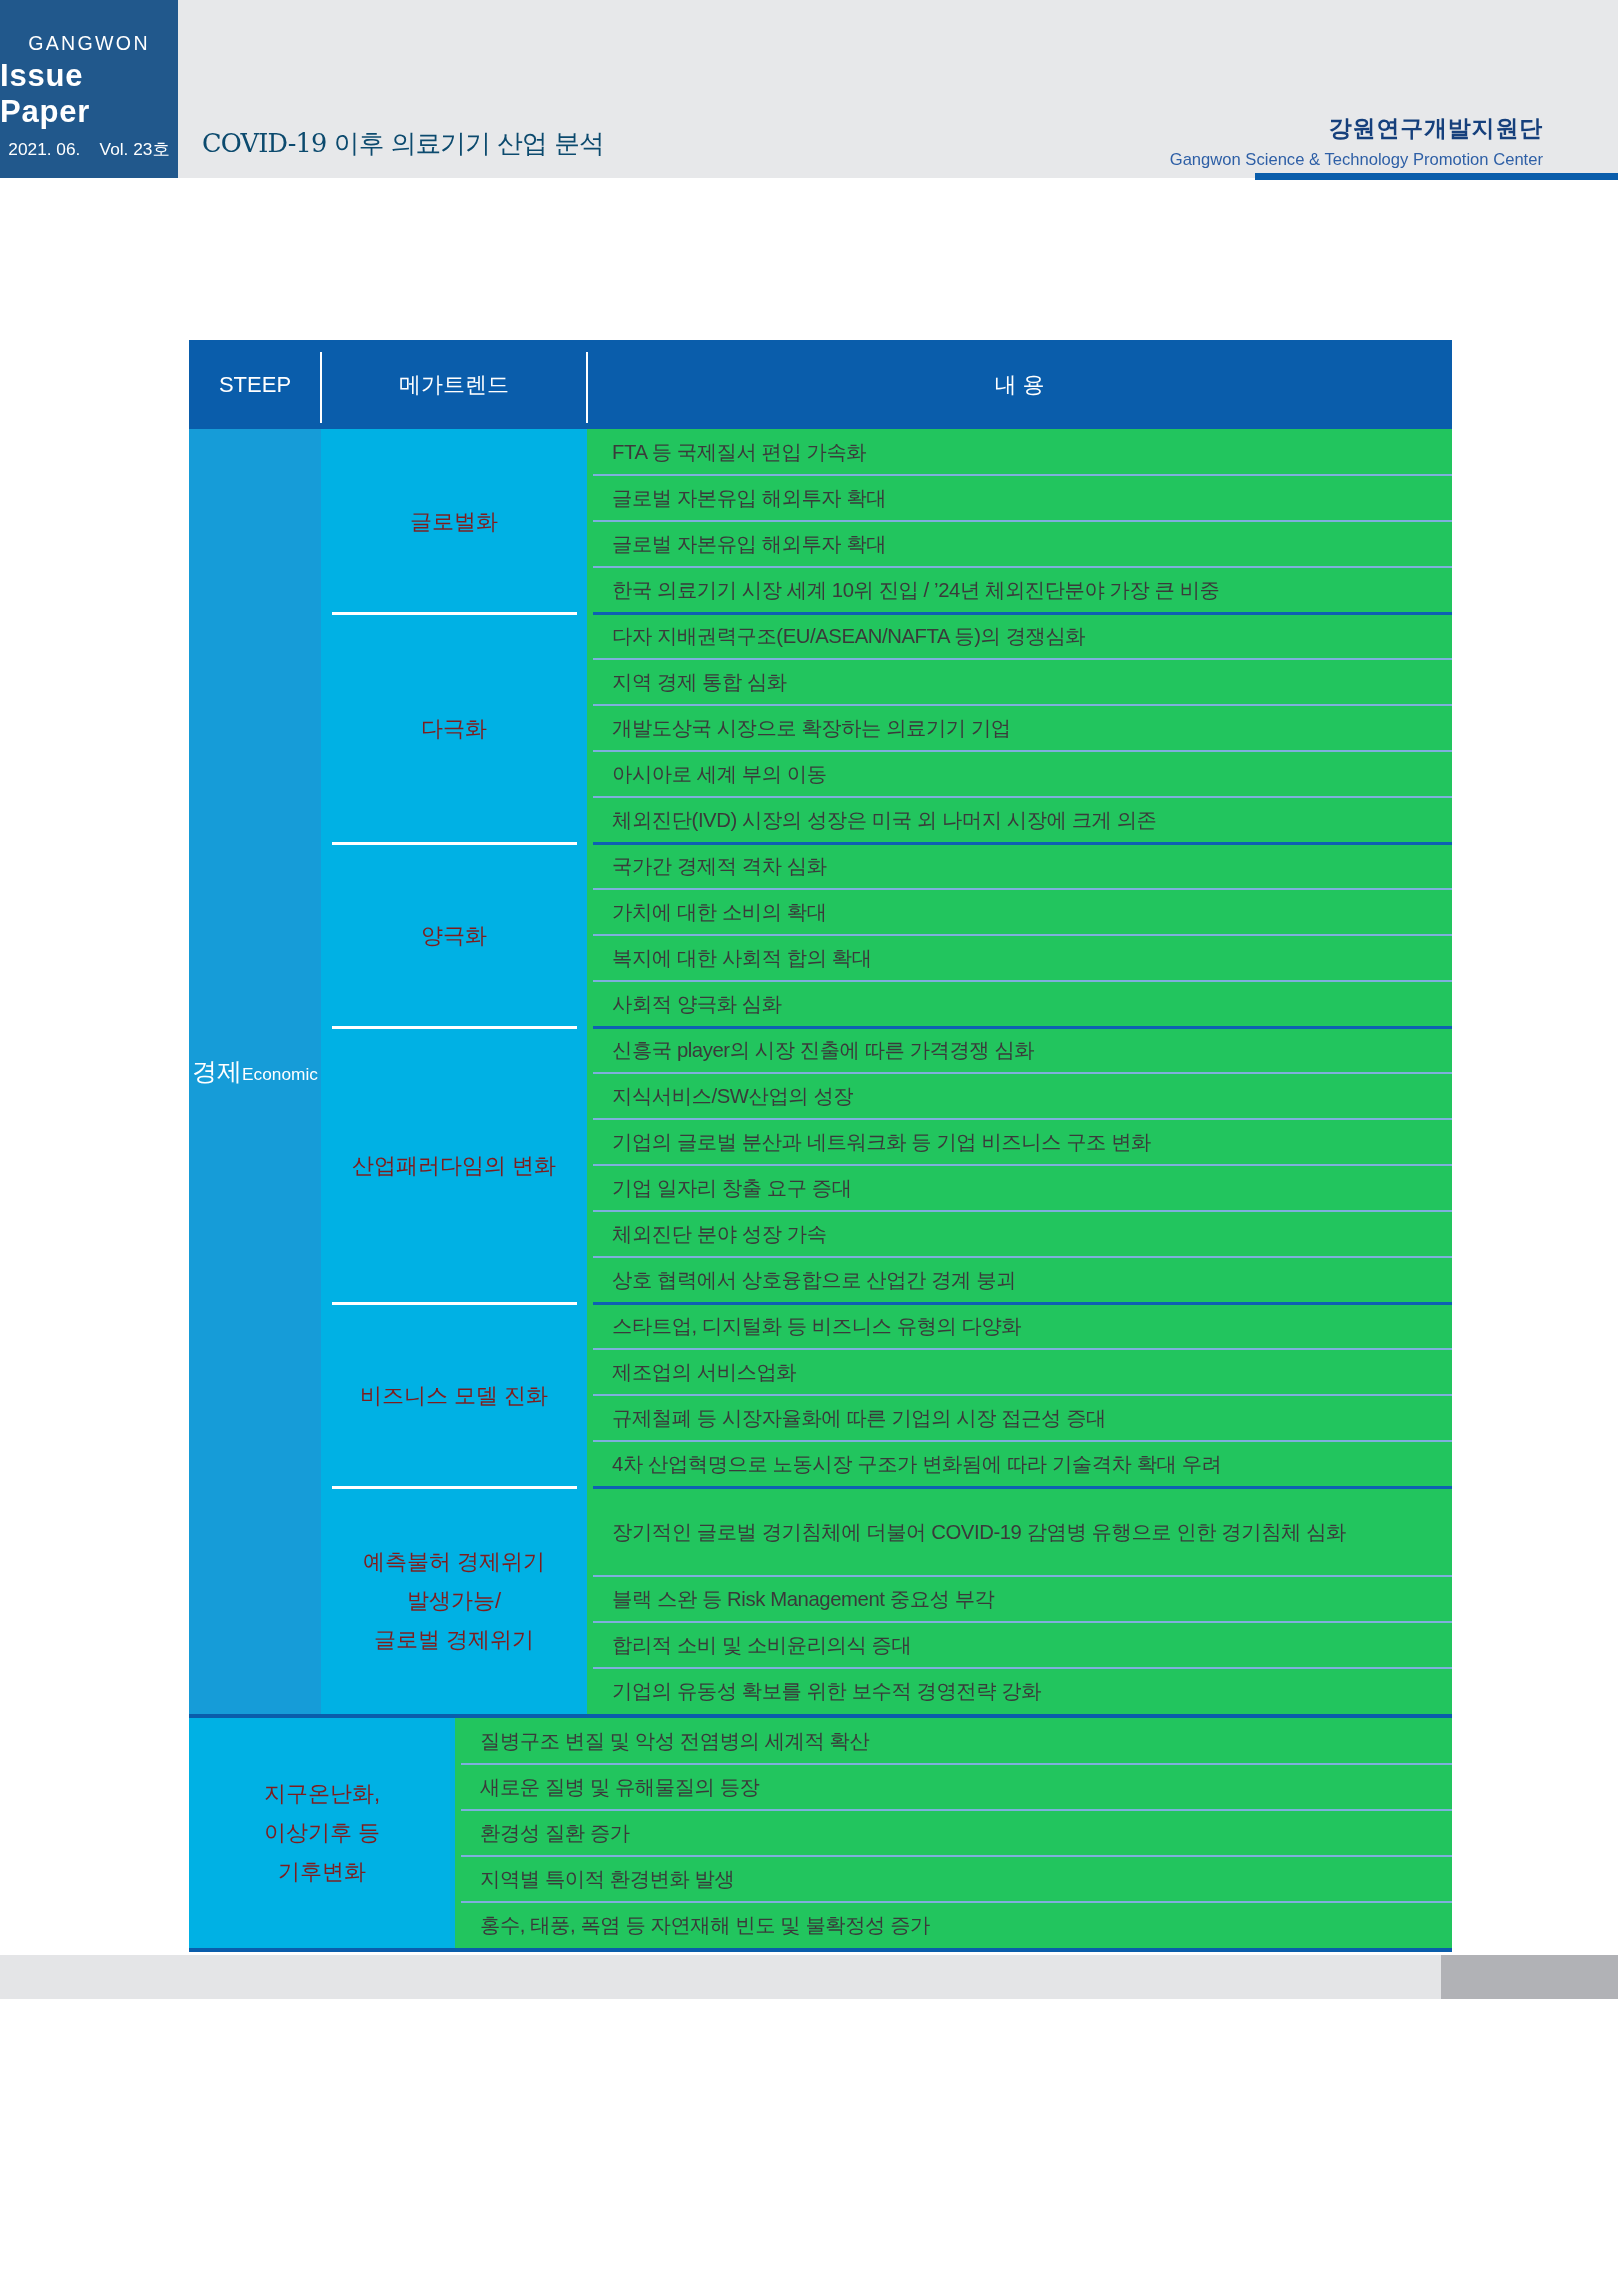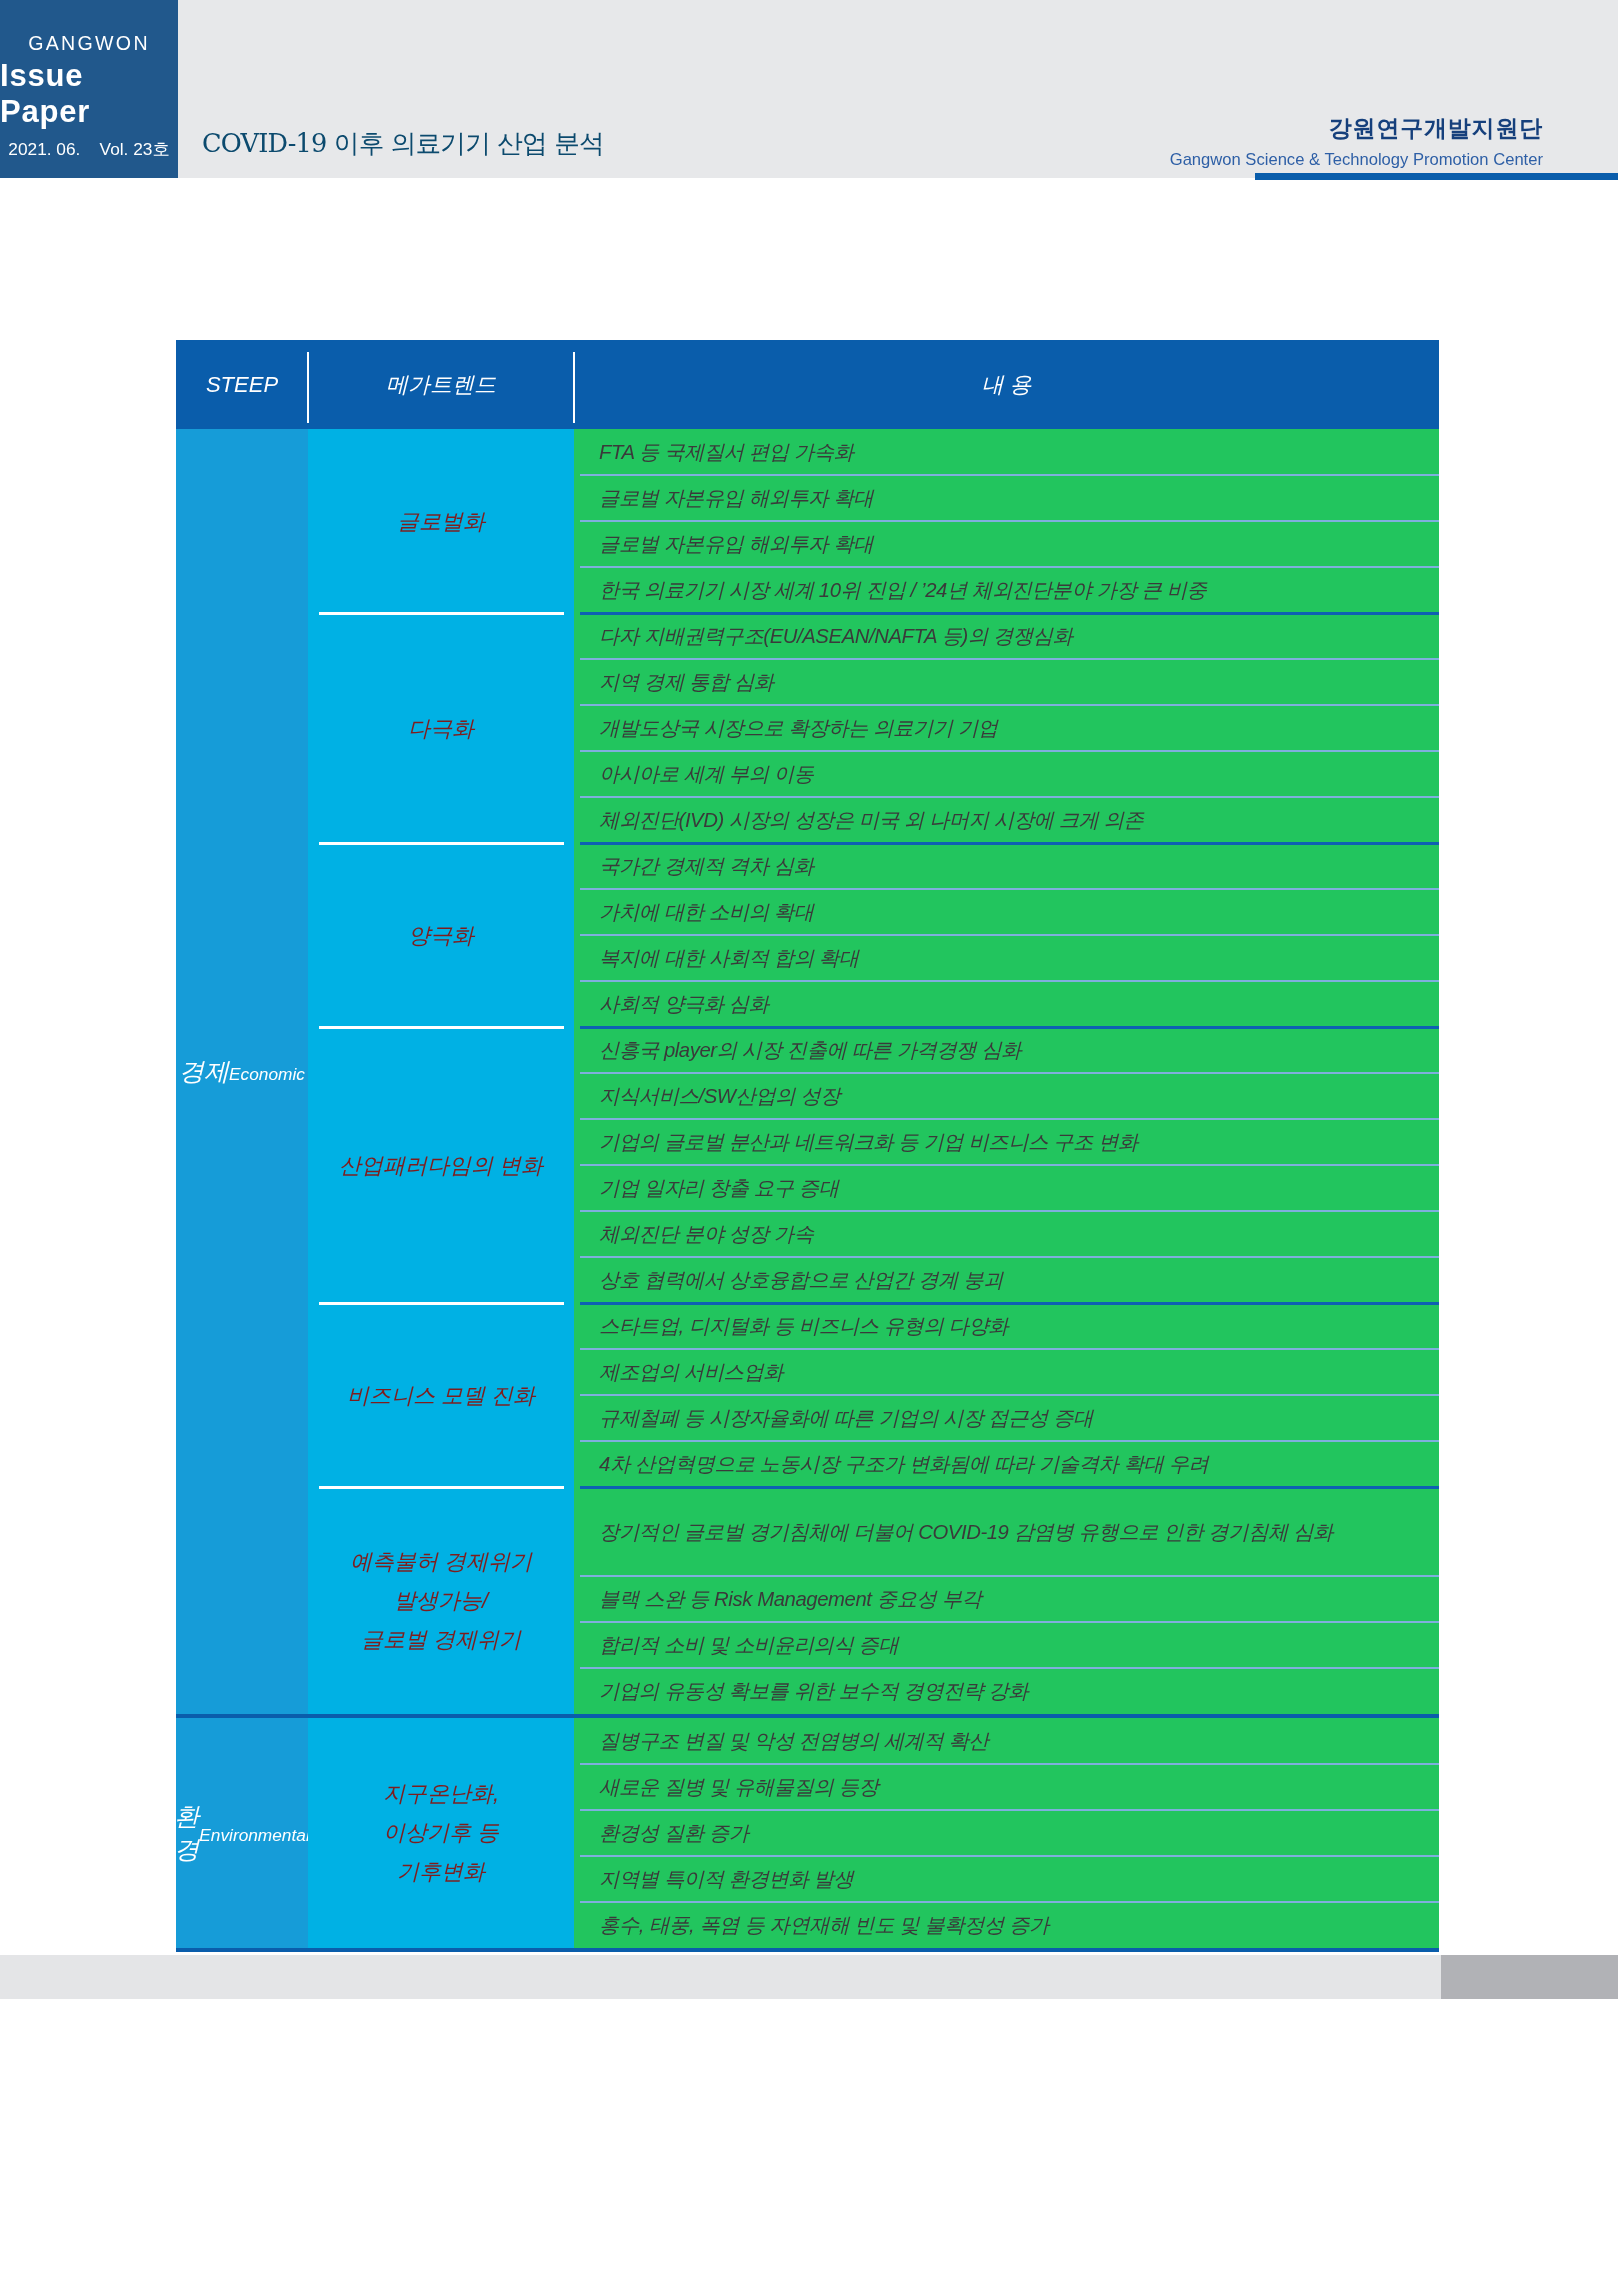--- a/index.html
+++ b/index.html
@@ -15,21 +15,21 @@
   .logo-title { font-size:31px; font-weight:bold; margin-top:3px; letter-spacing:0.8px; }
   .logo-issue { font-size:17.3px; margin-top:7.5px; white-space:pre; }
   .doc-title { position:absolute; left:202px; top:126px; font-size:25.6px; color:#0c4a6e;
                font-family:"DejaVu Serif","Liberation Serif",serif; letter-spacing:-0.8px; }
   .org { position:absolute; right:75px; top:113px; text-align:right; }
   .org-kr { font-size:23px; font-weight:bold; color:#16407c; letter-spacing:0.8px; }
   .org-en { font-size:16.6px; color:#2e5fa6; margin-top:6px; }
   .accent-bar { position:absolute; left:1255px; right:0; top:173px; height:6.8px; background:#0a5dab; }
 
   
-  .steep-table { position:absolute; left:176px; top:340px; width:1263px;font-style:italic; }
+  .steep-table { position:absolute; left:189px; top:340px; width:1263px; }
   .thead-row { position:relative; display:flex; height:89px; background:#0a5dab; color:#fff;
                font-size:22px; align-items:center; }
   .th { display:flex; align-items:center; justify-content:center; height:100%; }
   .th0 { width:132px; } .th1 { width:266px; } .th2 { flex:1; }
   .th-sep { position:absolute; top:12px; bottom:6px; width:2.3px; background:#ffffff; }
   .th-sep.s1 { left:131px; } .th-sep.s2 { left:397px; }
 
   .section-row { display:flex; }
   .steep-cell { width:132px; background:#169cd8; color:#fff; display:flex; flex-direction:row;
                 align-items:center; justify-content:center; text-align:center; }
@@ -160,24 +160,20 @@
               <div class="item-row tall">장기적인 글로벌 경기침체에 더불어 COVID-19 감염병 유행으로 인한 경기침체 심화</div>
               <div class="item-row item-sep">블랙 스완 등 Risk Management 중요성 부각</div>
               <div class="item-row item-sep">합리적 소비 및 소비윤리의식 증대</div>
               <div class="item-row item-sep">기업의 유동성 확보를 위한 보수적 경영전략 강화</div>
             </div>
           </div>
         </div>
       </div>
       <div class="section-divider"></div>
       <div class="section-row">
-        <div class="steep-cell">
-          <div class="steep-kr">환경</div>
-          <div class="steep-en">Environmental</div>
-        </div>
         <div class="groups-col">
           <div class="group-row">
             <div class="mt-cell">
               <div>지구온난화,</div>
               <div>이상기후 등</div>
               <div>기후변화</div>
             </div>
             <div class="items-col">
               <div class="item-row">질병구조 변질 및 악성 전염병의 세계적 확산</div>
               <div class="item-row item-sep">새로운 질병 및 유해물질의 등장</div>

